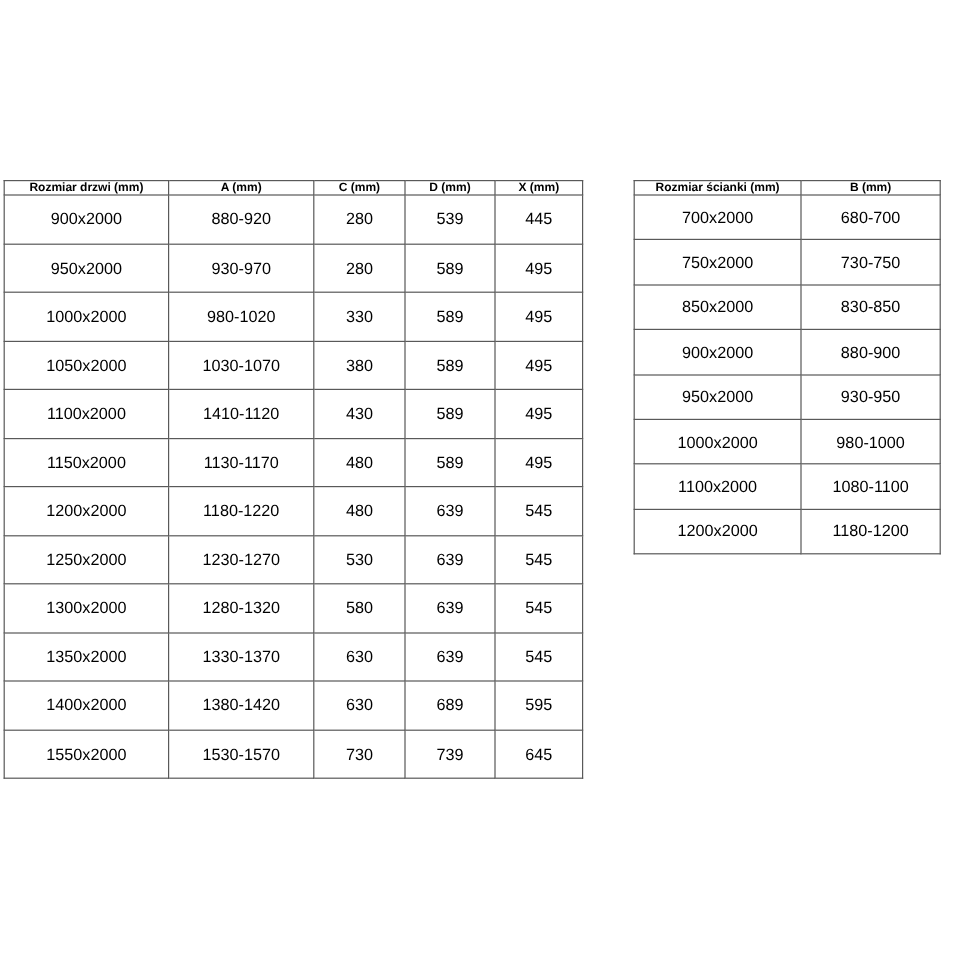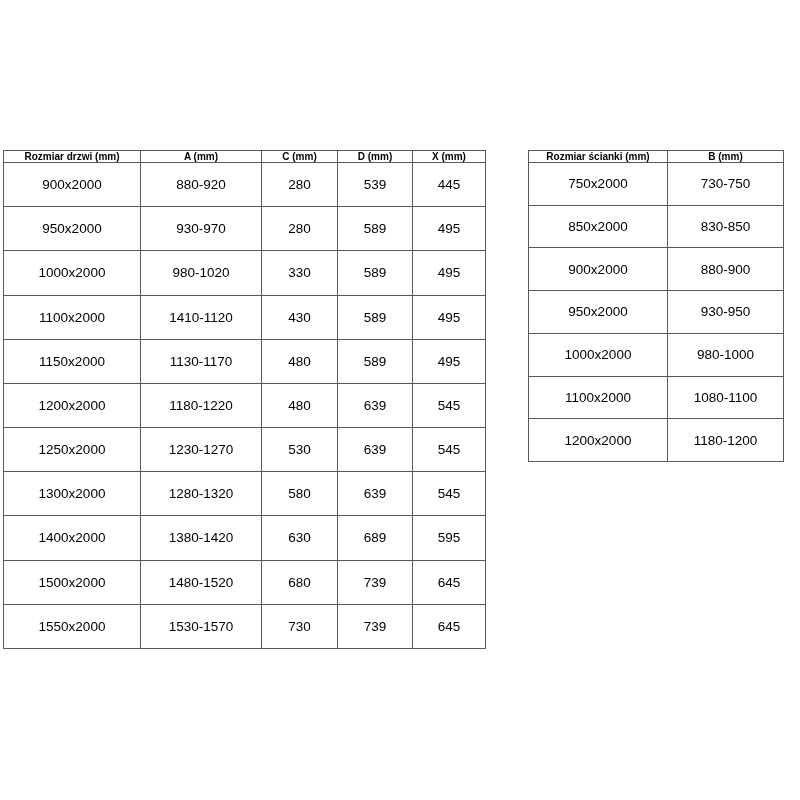--- a/index.html
+++ b/index.html
@@ -96,20 +96,27 @@
           <td>495</td>
         </tr>
         <tr>
           <td>1000x2000</td>
           <td>980-1020</td>
           <td>330</td>
           <td>589</td>
           <td>495</td>
         </tr>
         <tr>
+          <td>1050x2000</td>
+          <td>1030-1070</td>
+          <td>380</td>
+          <td>589</td>
+          <td>495</td>
+        </tr>
+        <tr>
           <td>1100x2000</td>
           <td>1410-1120</td>
           <td>430</td>
           <td>589</td>
           <td>495</td>
         </tr>
         <tr>
           <td>1150x2000</td>
           <td>1130-1170</td>
           <td>480</td>
@@ -127,36 +134,36 @@
           <td>1250x2000</td>
           <td>1230-1270</td>
           <td>530</td>
           <td>639</td>
           <td>545</td>
         </tr>
         <tr>
           <td>1300x2000</td>
           <td>1280-1320</td>
           <td>580</td>
+          <td>639</td>
+          <td>545</td>
+        </tr>
+        <tr>
+          <td>1350x2000</td>
+          <td>1330-1370</td>
+          <td>630</td>
           <td>639</td>
           <td>545</td>
         </tr>
         <tr>
           <td>1400x2000</td>
           <td>1380-1420</td>
           <td>630</td>
           <td>689</td>
           <td>595</td>
-        </tr>
-        <tr>
-          <td>1500x2000</td>
-          <td>1480-1520</td>
-          <td>680</td>
-          <td>739</td>
-          <td>645</td>
         </tr>
         <tr>
           <td>1550x2000</td>
           <td>1530-1570</td>
           <td>730</td>
           <td>739</td>
           <td>645</td>
         </tr>
       </tbody>
   </table>
@@ -167,20 +174,24 @@
         <col class="c1">
     </colgroup>
     <thead>
       <tr>
           <th>Rozmiar ścianki (mm)</th>
           <th>B (mm)</th>
         </tr>
     </thead>
     <tbody>
         <tr>
+          <td>700x2000</td>
+          <td>680-700</td>
+        </tr>
+        <tr>
           <td>750x2000</td>
           <td>730-750</td>
         </tr>
         <tr>
           <td>850x2000</td>
           <td>830-850</td>
         </tr>
         <tr>
           <td>900x2000</td>
           <td>880-900</td>

